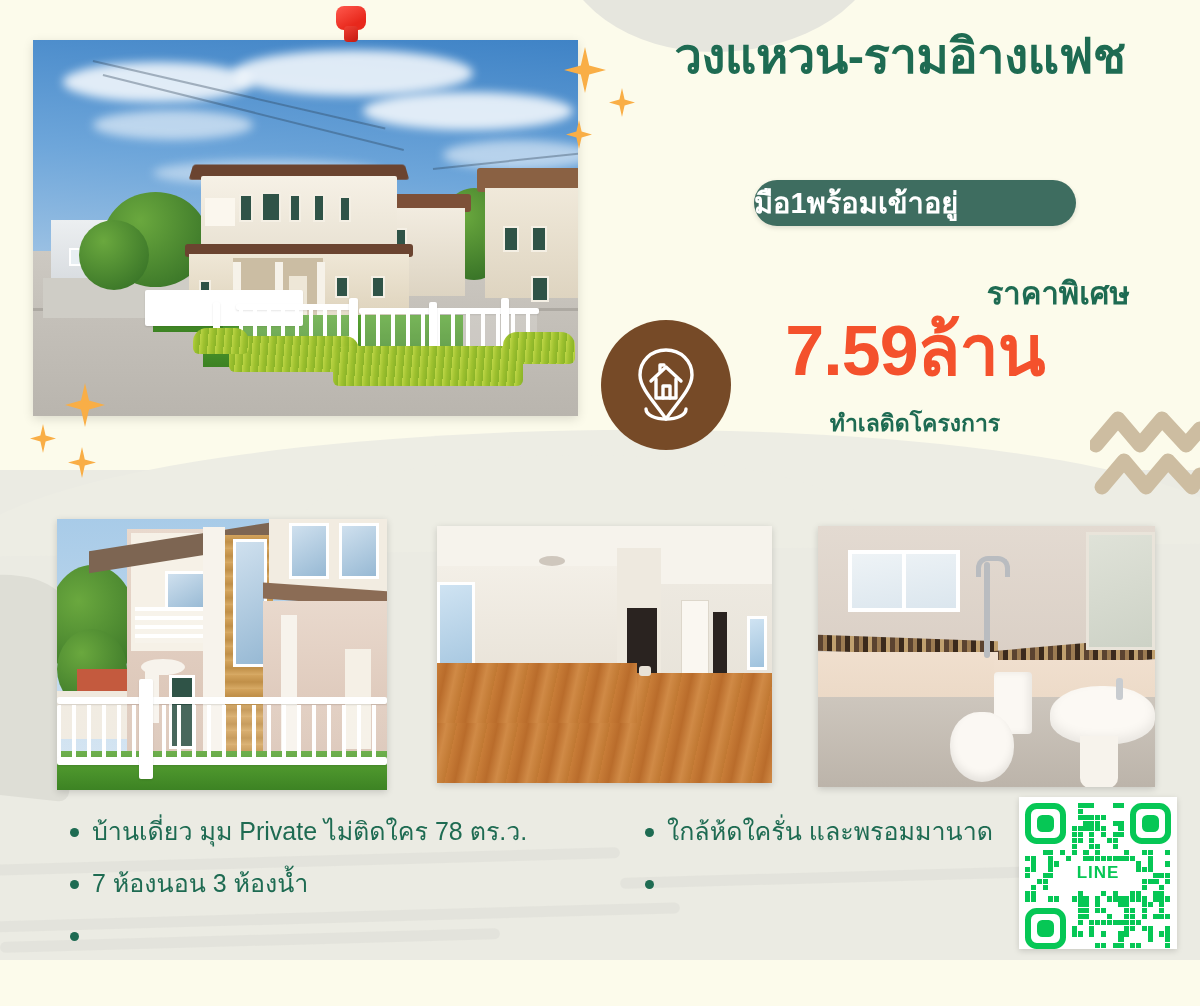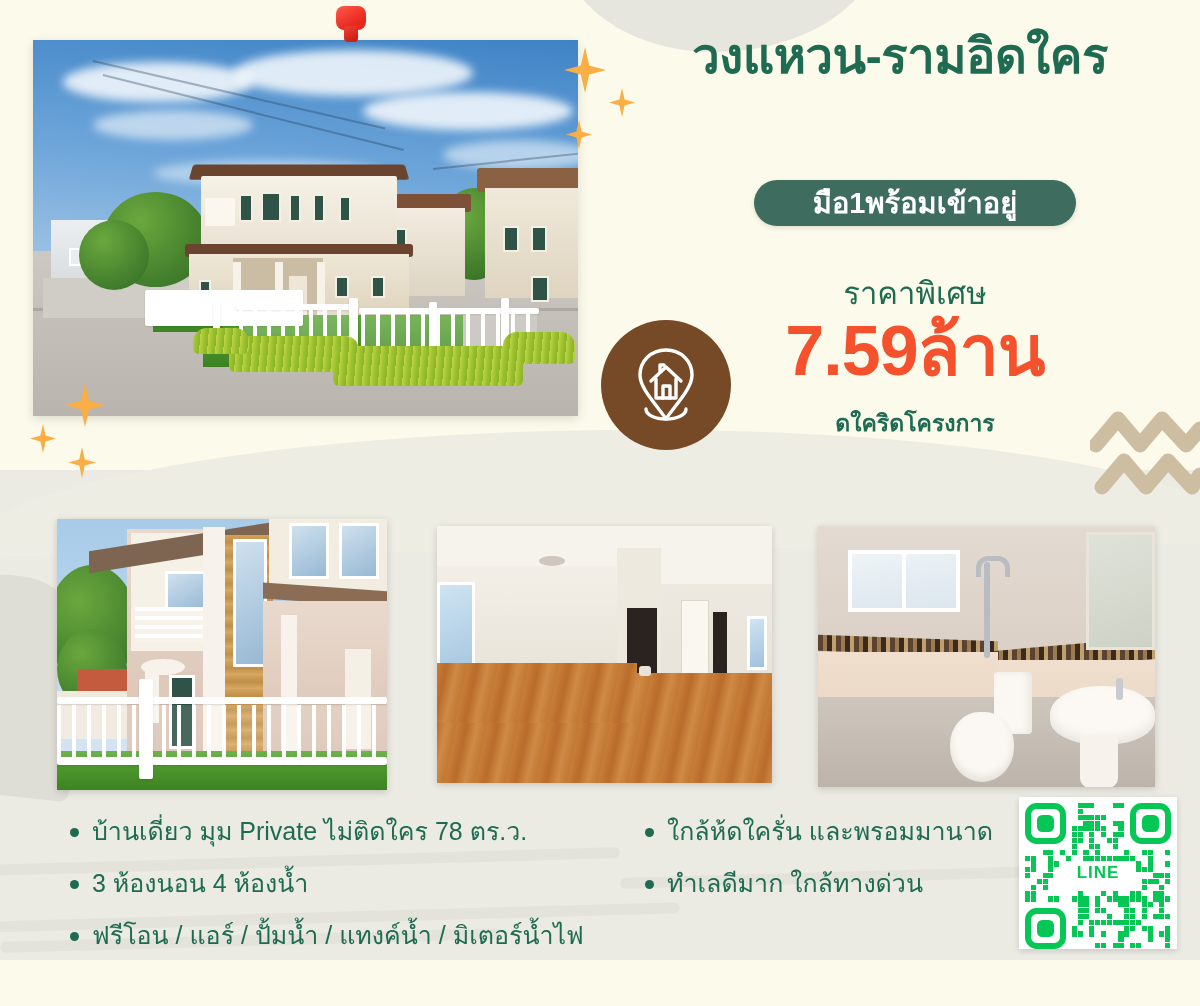--- a/index.html
+++ b/index.html
@@ -89,26 +89,26 @@
   .spark{position:absolute;background:#F9AE46;z-index:7;
     clip-path:polygon(50% 0%, 60% 40%, 100% 50%, 60% 60%, 50% 100%, 40% 60%, 0% 50%, 40% 40%);}
 
   
   .title-wrap{position:absolute;left:610px;top:30px;width:580px;text-align:center;}
   .title-l1{font-size:49px;font-weight:bold;color:#1E6B52;line-height:1.06;letter-spacing:-.5px;}
   .title-l2{font-size:49px;font-weight:bold;color:#1E6B52;line-height:1.1;letter-spacing:-.5px;}
   .badge{
     position:absolute;left:754px;top:180px;width:322px;height:46px;
     background:#3E6D60;border-radius:24px;
-    display:flex;align-items:center;justify-content:center;
+    display:flex;align-items:center;justify-content:flex-start;
     box-shadow:0 2px 5px rgba(0,0,0,.12);
   }
   .badge-text{color:#FFFFFF;font-size:29px;font-weight:bold;letter-spacing:0px;}
-  .price-label{position:absolute;left:700px;top:268px;width:430px;text-align:center;
-    font-size:31px;font-weight:normal;color:#1E6B52;}
+  .price-label{position:absolute;left:700px;top:268px;width:430px;text-align:right;
+    font-size:31px;font-weight:bold;color:#1E6B52;}
   .price-value{position:absolute;left:700px;top:316px;width:430px;text-align:center;
     font-size:70px;font-weight:bold;color:#F4512C;letter-spacing:-1px;line-height:1;}
   .price-sub{position:absolute;left:700px;top:405px;width:430px;text-align:center;
     font-size:23px;font-weight:bold;color:#1E6B52;}
 
   
   .icon-badge{position:absolute;left:601px;top:320px;width:130px;height:130px;border-radius:50%;
     background:#764A27;display:flex;align-items:center;justify-content:center;}
 
   
@@ -272,30 +272,30 @@
   </div>
 
   <div class="spark" style="left:564px;top:47px;width:42px;height:46px;"></div>
   <div class="spark" style="left:609px;top:88px;width:26px;height:29px;"></div>
   <div class="spark" style="left:566px;top:120px;width:26px;height:29px;"></div>
   <div class="spark" style="left:65px;top:383px;width:40px;height:44px;"></div>
   <div class="spark" style="left:30px;top:424px;width:26px;height:29px;"></div>
   <div class="spark" style="left:68px;top:447px;width:28px;height:31px;"></div>
 
   <div class="title-wrap">
-    <div class="title-l2">วงแหวน-รามอิดใคร</div>
+    <div class="title-l2">วงแหวน-รามอิางแฟช</div>
   </div>
 
   <div class="badge">
     <span class="badge-text">มือ1พร้อมเข้าอยู่</span>
   </div>
 
   <div class="price-label">ราคาพิเศษ</div>
   <div class="price-value">7.59ล้าน</div>
-  <div class="price-sub">ดใคริดโครงการ</div>
+  <div class="price-sub">ทำเลดิดโครงการ</div>
 
   <div class="icon-badge">
     <svg width="78" height="84" viewBox="0 0 78 84" fill="none" stroke="#ffffff" stroke-width="3.4" stroke-linecap="round" stroke-linejoin="round">
       <path d="M39 7 C24 7 13 18 13 32 C13 46 30 62 39 76 C48 62 65 46 65 32 C65 18 54 7 39 7 Z"></path>
       <path d="M24 38 L39 24 L54 38"></path>
       <path d="M29 36 L29 55 L49 55 L49 36"></path>
       <path d="M36 55 L36 43 L43 43 L43 55"></path>
       <path d="M33 28 L33 22 L37 22"></path>
       <path d="M19 66 C19 72 28 76 39 76 C50 76 59 72 59 66"></path>
     </svg>
@@ -368,35 +368,33 @@
   </div>
 
   <div class="bullets">
     <div class="bcol" id="bcol-left">
       <div class="bullet">
         <span class="dot"></span>
         <span class="btext">บ้านเดี่ยว มุม Private ไม่ติดใคร 78 ตร.ว.</span>
       </div>
       <div class="bullet">
         <span class="dot"></span>
-        <span class="btext">3 ห้องนอน 4 ห้องน้ำ</span>
+        <span class="btext">7 ห้องนอน 3 ห้องน้ำ</span>
       </div>
       <div class="bullet">
         <span class="dot"></span>
-        <span class="btext">ฟรีโอน / แอร์ / ปั้มน้ำ / แทงค์น้ำ / มิเตอร์น้ำไฟ</span>
       </div>
     </div>
     <div class="bcol" id="bcol-right">
       <div class="bullet">
         <span class="dot"></span>
         <span class="btext">ใกล้ห้ดใครั่น และพรอมมานาด</span>
       </div>
       <div class="bullet">
         <span class="dot"></span>
-        <span class="btext">ทำเลดีมาก ใกล้ทางด่วน</span>
       </div>
     </div>
   </div>
 
   <div class="qr-card">
     <div class="qr-canvas" id="qr-canvas">
         <div class="qm" style="left: 0px; top: 0px; width: 40.88px; height: 40.88px; background: transparent; border: 6.132px solid rgb(6, 199, 85); border-radius: 11.68px; box-sizing: border-box;"></div>
         <div class="qm" style="left: 11.68px; top: 11.68px; width: 17.52px; height: 17.52px; background: rgb(6, 199, 85); border-radius: 5.256px;"></div>
         <div class="qm" style="left: 105.12px; top: 0px; width: 40.88px; height: 40.88px; background: transparent; border: 6.132px solid rgb(6, 199, 85); border-radius: 11.68px; box-sizing: border-box;"></div>
         <div class="qm" style="left: 116.8px; top: 11.68px; width: 17.52px; height: 17.52px; background: rgb(6, 199, 85); border-radius: 5.256px;"></div>

